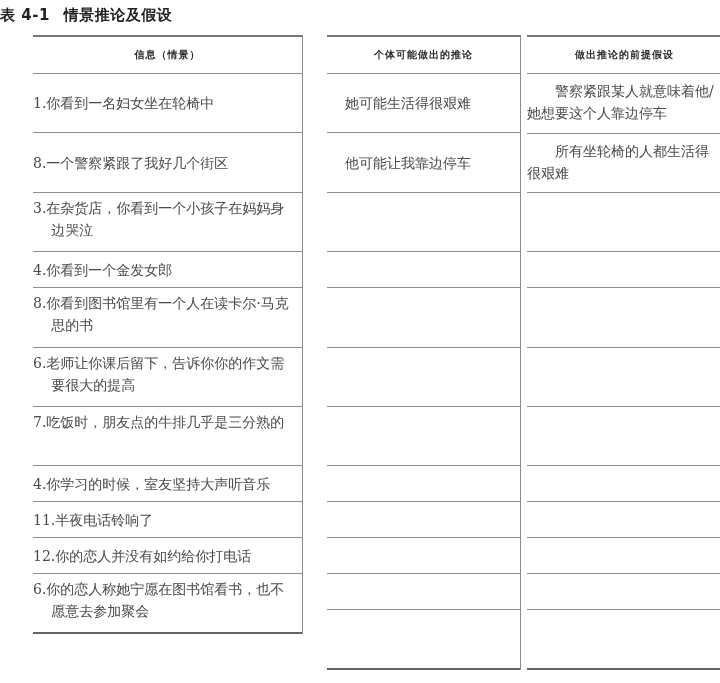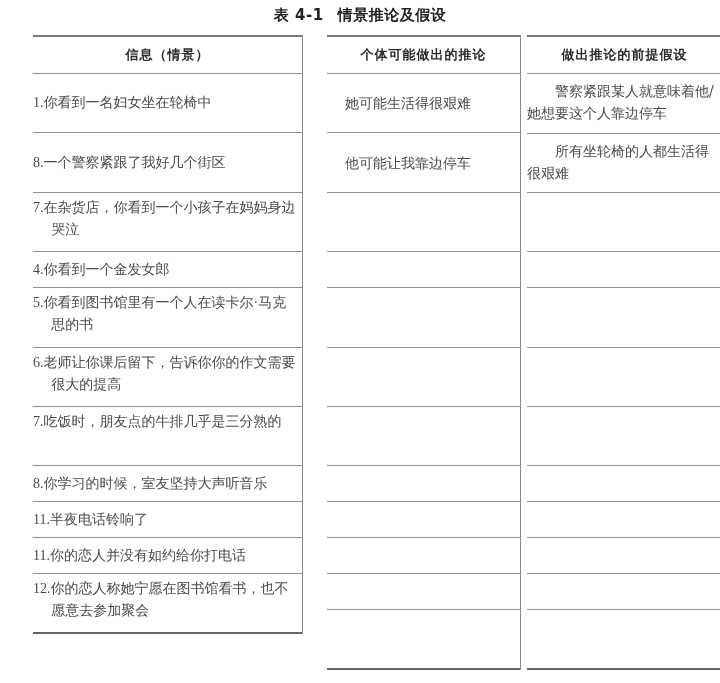--- a/index.html
+++ b/index.html
@@ -1,32 +1,32 @@
 <!DOCTYPE html>
 <html><head>
 <meta charset="utf-8">
 <style>
   html, body { margin:0; padding:0; background:#ffffff; }
   body { width:720px; height:683px; position:relative; overflow:hidden;
          font-family:"DejaVu Serif","Liberation Serif",serif; color:#4a4a4a; }
-  .title { position:absolute; top:6px; left:0; width:720px; text-align:center;
+  .title { position:absolute; top:6px; left:0; width:720px; text-align:left;
            font-family:"DejaVu Sans","Liberation Sans",sans-serif; font-size:15px;
            font-weight:bold; color:#222; letter-spacing:0.5px; }
   .title .num { margin-right:14px; }
   .col { position:absolute; top:35px; }
   .col1 { left:33px; width:269px; border-right:1.5px solid #8a8a8a; }
   .col2 { left:327px; width:193px; border-right:1.5px solid #8a8a8a; }
   .col3 { left:527px; width:195px; }
   .cell { box-sizing:border-box; border-bottom:1.5px solid #8f8f8f; position:relative; }
   .hcell { height:36px; border-top:2px solid #777; border-bottom:1.5px solid #8f8f8f;
            display:flex; align-items:center; justify-content:center;
            font-family:"DejaVu Sans","Liberation Sans",sans-serif; font-weight:bold;
-           font-size:13px; color:#2a2a2a; letter-spacing:1px; }
+           font-size:10px; color:#2a2a2a; letter-spacing:1px; }
   .col1 .cell { font-size:14px; line-height:22px; padding:4px 4px 0 0; }
-  .col1 .cell .t { display:block; padding-left:1.3em; text-indent:-1.3em;font-family:Liberation Serif, serif; }
+  .col1 .cell .t { display:block; padding-left:1.3em; text-indent:-1.3em; }
   .col1 .cell.one { display:flex; align-items:center; padding-top:0; }
   .col2 .cell, .col3 .cell { font-size:14px; line-height:22px; }
   .col2 .cell.filled { display:flex; align-items:center; padding-left:18px; }
   .col3 .cell.filled { padding-top:6px; text-indent:2em; padding-right:4px; }
   .last { border-bottom:2px solid #666 !important; }
 </style>
 </head>
 <body>
 
 <div class="title">
@@ -35,45 +35,45 @@
 
 <div class="col col1">
   <div class="hcell">信息（情景）</div>
   <div class="cell one" style="height:59px">
       <span class="t">1.你看到一名妇女坐在轮椅中</span>
     </div>
   <div class="cell one" style="height:60px">
       <span class="t">8.一个警察紧跟了我好几个街区</span>
     </div>
   <div class="cell" style="height:59px">
-      <span class="t">7.在杂货店，你看到一个小孩子在妈妈身边哭泣</span>
+      <span class="t">3.在杂货店，你看到一个小孩子在妈妈身边哭泣</span>
     </div>
   <div class="cell one" style="height:36px">
       <span class="t">4.你看到一个金发女郎</span>
     </div>
   <div class="cell" style="height:60px">
-      <span class="t">5.你看到图书馆里有一个人在读卡尔·马克思的书</span>
+      <span class="t">8.你看到图书馆里有一个人在读卡尔·马克思的书</span>
     </div>
   <div class="cell" style="height:59px">
       <span class="t">6.老师让你课后留下，告诉你你的作文需要很大的提高</span>
     </div>
   <div class="cell" style="height:59px">
       <span class="t">7.吃饭时，朋友点的牛排几乎是三分熟的</span>
     </div>
   <div class="cell one" style="height:36px">
-      <span class="t">8.你学习的时候，室友坚持大声听音乐</span>
+      <span class="t">4.你学习的时候，室友坚持大声听音乐</span>
     </div>
   <div class="cell one" style="height:36px">
       <span class="t">11.半夜电话铃响了</span>
     </div>
   <div class="cell one" style="height:36px">
-      <span class="t">11.你的恋人并没有如约给你打电话</span>
+      <span class="t">12.你的恋人并没有如约给你打电话</span>
     </div>
   <div class="cell last" style="height:60px">
-      <span class="t">12.你的恋人称她宁愿在图书馆看书，也不愿意去参加聚会</span>
+      <span class="t">6.你的恋人称她宁愿在图书馆看书，也不愿意去参加聚会</span>
     </div>
 </div>
 
 <div class="col col2">
   <div class="hcell">个体可能做出的推论</div>
   <div class="cell filled" style="height:59px">她可能生活得很艰难</div>
   <div class="cell filled" style="height:60px">他可能让我靠边停车</div>
   <div class="cell" style="height:59px"></div>
   <div class="cell" style="height:36px"></div>
   <div class="cell" style="height:60px"></div>

